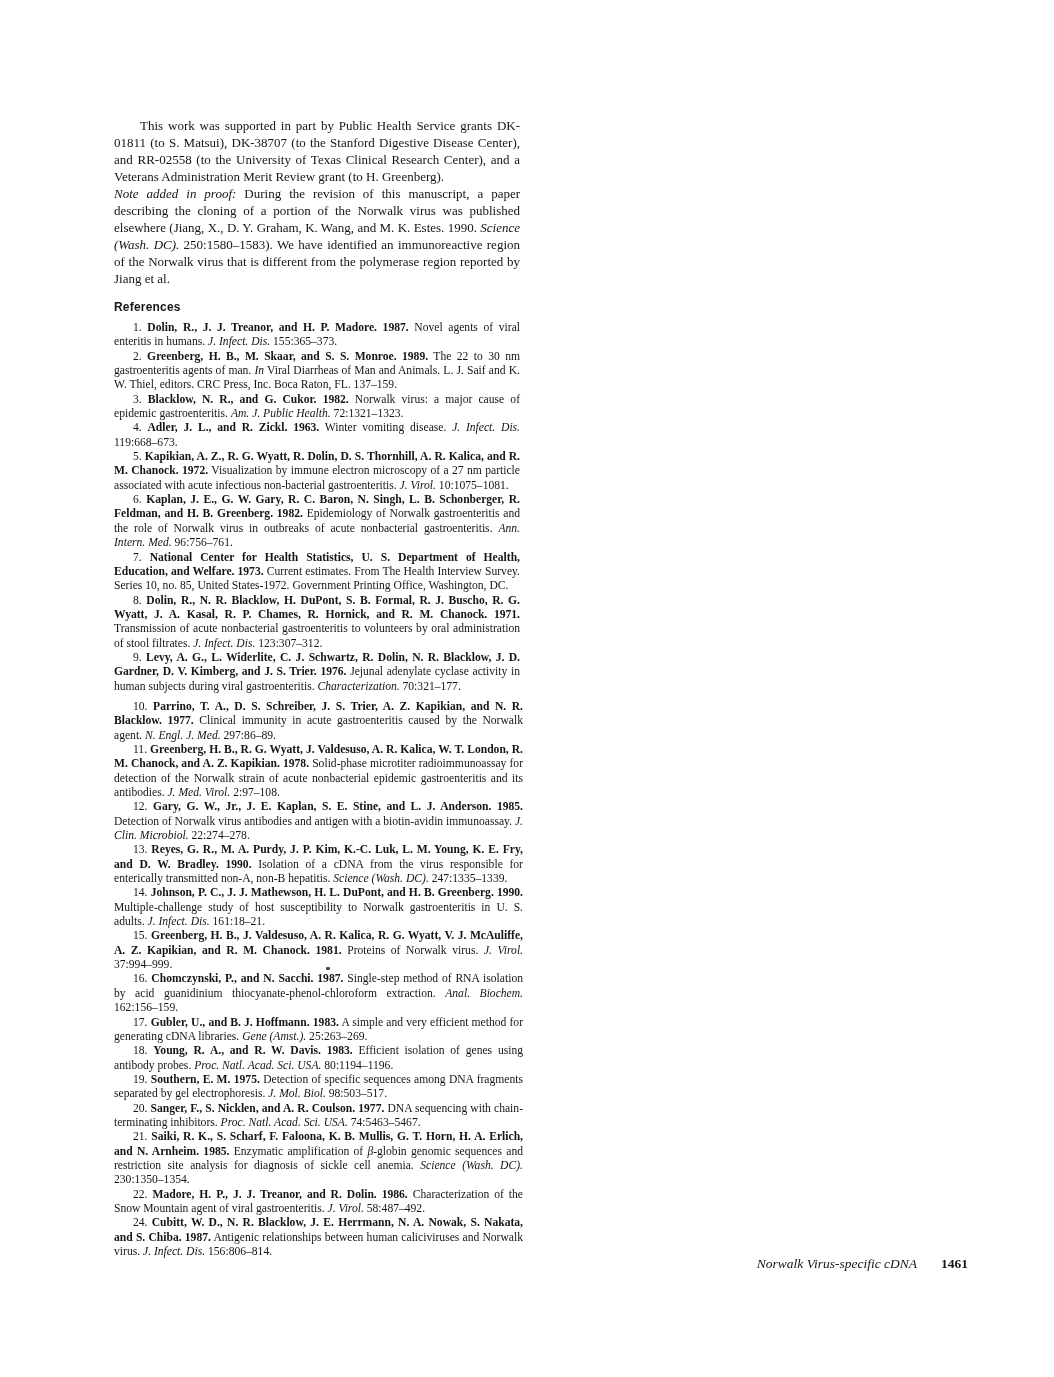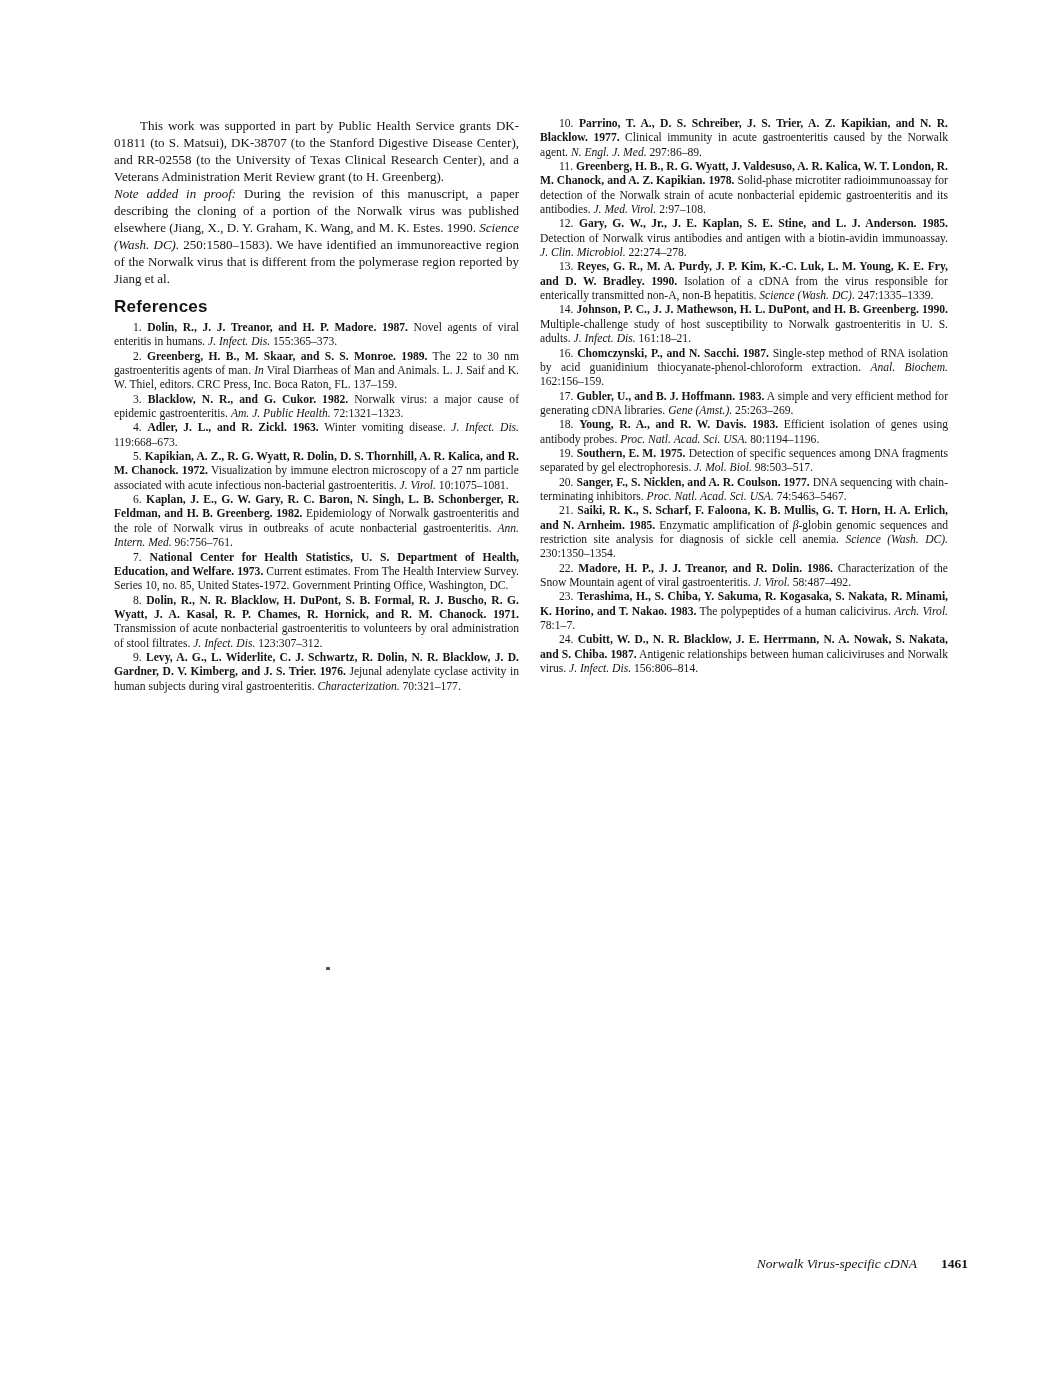--- a/index.html
+++ b/index.html
@@ -10,36 +10,37 @@
     margin:0 auto;
     font-family:"Liberation Serif", serif;
     color:#151515;
     overflow:hidden;
   }
   .columns{
     position:absolute;
     left:114px;top:117px;
     width:834px;
     display:flex;
-    gap:21px;
+    gap:6px;
+    flex-direction:column;
   }
   .col{width:406px;}
   .col.right{width:409px;}
   p{margin:0;}
   .intro{
     font-size:13px;
     line-height:17px;
     text-align:justify;
   }
   .ack{text-indent:26px;}
   .note{text-indent:0;}
   .references-heading{
     font-family:"Liberation Sans", sans-serif;
     font-weight:700;
-    font-size:17px;
+    font-size:12px;
     line-height:18px;
     margin:11px 0 5px 0;
     letter-spacing:.2px;
   }
   .ref{
     font-size:11.6px;
     line-height:14.35px;
     text-align:justify;
     text-indent:19px;
   }
@@ -91,28 +92,28 @@
         </div>
     </div>
 
     <div class="col right">
       <div>
           <p class="ref"><span class="ref-num">10. </span><span class="s-b">Parrino, T. A., D. S. Schreiber, J. S. Trier, A. Z. Kapikian, and N. R. Blacklow. 1977.</span><span class="s-r"> Clinical immunity in acute gastroenteritis caused by the Norwalk agent. </span><span class="s-i">N. Engl. J. Med.</span><span class="s-r"> 297:86–89.</span></p>
           <p class="ref"><span class="ref-num">11. </span><span class="s-b">Greenberg, H. B., R. G. Wyatt, J. Valdesuso, A. R. Kalica, W. T. London, R. M. Chanock, and A. Z. Kapikian. 1978.</span><span class="s-r"> Solid-phase microtiter radioimmunoassay for detection of the Norwalk strain of acute nonbacterial epidemic gastroenteritis and its antibodies. </span><span class="s-i">J. Med. Virol.</span><span class="s-r"> 2:97–108.</span></p>
           <p class="ref"><span class="ref-num">12. </span><span class="s-b">Gary, G. W., Jr., J. E. Kaplan, S. E. Stine, and L. J. Anderson. 1985.</span><span class="s-r"> Detection of Norwalk virus antibodies and antigen with a biotin-avidin immunoassay. </span><span class="s-i">J. Clin. Microbiol.</span><span class="s-r"> 22:274–278.</span></p>
           <p class="ref"><span class="ref-num">13. </span><span class="s-b">Reyes, G. R., M. A. Purdy, J. P. Kim, K.-C. Luk, L. M. Young, K. E. Fry, and D. W. Bradley. 1990.</span><span class="s-r"> Isolation of a cDNA from the virus responsible for enterically transmitted non-A, non-B hepatitis. </span><span class="s-i">Science (Wash. DC).</span><span class="s-r"> 247:1335–1339.</span></p>
           <p class="ref"><span class="ref-num">14. </span><span class="s-b">Johnson, P. C., J. J. Mathewson, H. L. DuPont, and H. B. Greenberg. 1990.</span><span class="s-r"> Multiple-challenge study of host susceptibility to Norwalk gastroenteritis in U. S. adults. </span><span class="s-i">J. Infect. Dis.</span><span class="s-r"> 161:18–21.</span></p>
+          <p class="ref"><span class="ref-num">15. </span><span class="s-b">Greenberg, H. B., J. Valdesuso, A. R. Kalica, R. G. Wyatt, V. J. McAuliffe, A. Z. Kapikian, and R. M. Chanock. 1981.</span><span class="s-r"> Proteins of Norwalk virus. </span><span class="s-i">J. Virol.</span><span class="s-r"> 37:994–999.</span></p>
           <p class="ref"><span class="ref-num">16. </span><span class="s-b">Chomczynski, P., and N. Sacchi. 1987.</span><span class="s-r"> Single-step method of RNA isolation by acid guanidinium thiocyanate-phenol-chloroform extraction. </span><span class="s-i">Anal. Biochem.</span><span class="s-r"> 162:156–159.</span></p>
           <p class="ref"><span class="ref-num">17. </span><span class="s-b">Gubler, U., and B. J. Hoffmann. 1983.</span><span class="s-r"> A simple and very efficient method for generating cDNA libraries. </span><span class="s-i">Gene (Amst.).</span><span class="s-r"> 25:263–269.</span></p>
           <p class="ref"><span class="ref-num">18. </span><span class="s-b">Young, R. A., and R. W. Davis. 1983.</span><span class="s-r"> Efficient isolation of genes using antibody probes. </span><span class="s-i">Proc. Natl. Acad. Sci. USA.</span><span class="s-r"> 80:1194–1196.</span></p>
           <p class="ref"><span class="ref-num">19. </span><span class="s-b">Southern, E. M. 1975.</span><span class="s-r"> Detection of specific sequences among DNA fragments separated by gel electrophoresis. </span><span class="s-i">J. Mol. Biol.</span><span class="s-r"> 98:503–517.</span></p>
           <p class="ref"><span class="ref-num">20. </span><span class="s-b">Sanger, F., S. Nicklen, and A. R. Coulson. 1977.</span><span class="s-r"> DNA sequencing with chain-terminating inhibitors. </span><span class="s-i">Proc. Natl. Acad. Sci. USA.</span><span class="s-r"> 74:5463–5467.</span></p>
           <p class="ref"><span class="ref-num">21. </span><span class="s-b">Saiki, R. K., S. Scharf, F. Faloona, K. B. Mullis, G. T. Horn, H. A. Erlich, and N. Arnheim. 1985.</span><span class="s-r"> Enzymatic amplification of </span><span class="s-i">β</span><span class="s-r">-globin genomic sequences and restriction site analysis for diagnosis of sickle cell anemia. </span><span class="s-i">Science (Wash. DC).</span><span class="s-r"> 230:1350–1354.</span></p>
           <p class="ref"><span class="ref-num">22. </span><span class="s-b">Madore, H. P., J. J. Treanor, and R. Dolin. 1986.</span><span class="s-r"> Characterization of the Snow Mountain agent of viral gastroenteritis. </span><span class="s-i">J. Virol.</span><span class="s-r"> 58:487–492.</span></p>
-          <p class="ref"><span class="ref-num">23. </span><span class="s-b">Terashima, H., S. Chiba, Y. Sakuma, R. Kogasaka, S. Nakata, R. Minami, K. Horino, and T. Nakao. 1983.</span><span class="s-r"> The polypeptides of a human calicivirus. </span><span class="s-i">Arch. Virol.</span><span class="s-r"> 78:1–7.</span></p>
           <p class="ref"><span class="ref-num">24. </span><span class="s-b">Cubitt, W. D., N. R. Blacklow, J. E. Herrmann, N. A. Nowak, S. Nakata, and S. Chiba. 1987.</span><span class="s-r"> Antigenic relationships between human caliciviruses and Norwalk virus. </span><span class="s-i">J. Infect. Dis.</span><span class="s-r"> 156:806–814.</span></p>
         </div>
     </div>
 
   </div>
 
   <div class="stray-mark"></div>
 
   <div class="footer">
     <span class="running-title">Norwalk Virus-specific cDNA</span><span class="page-number">1461</span>

